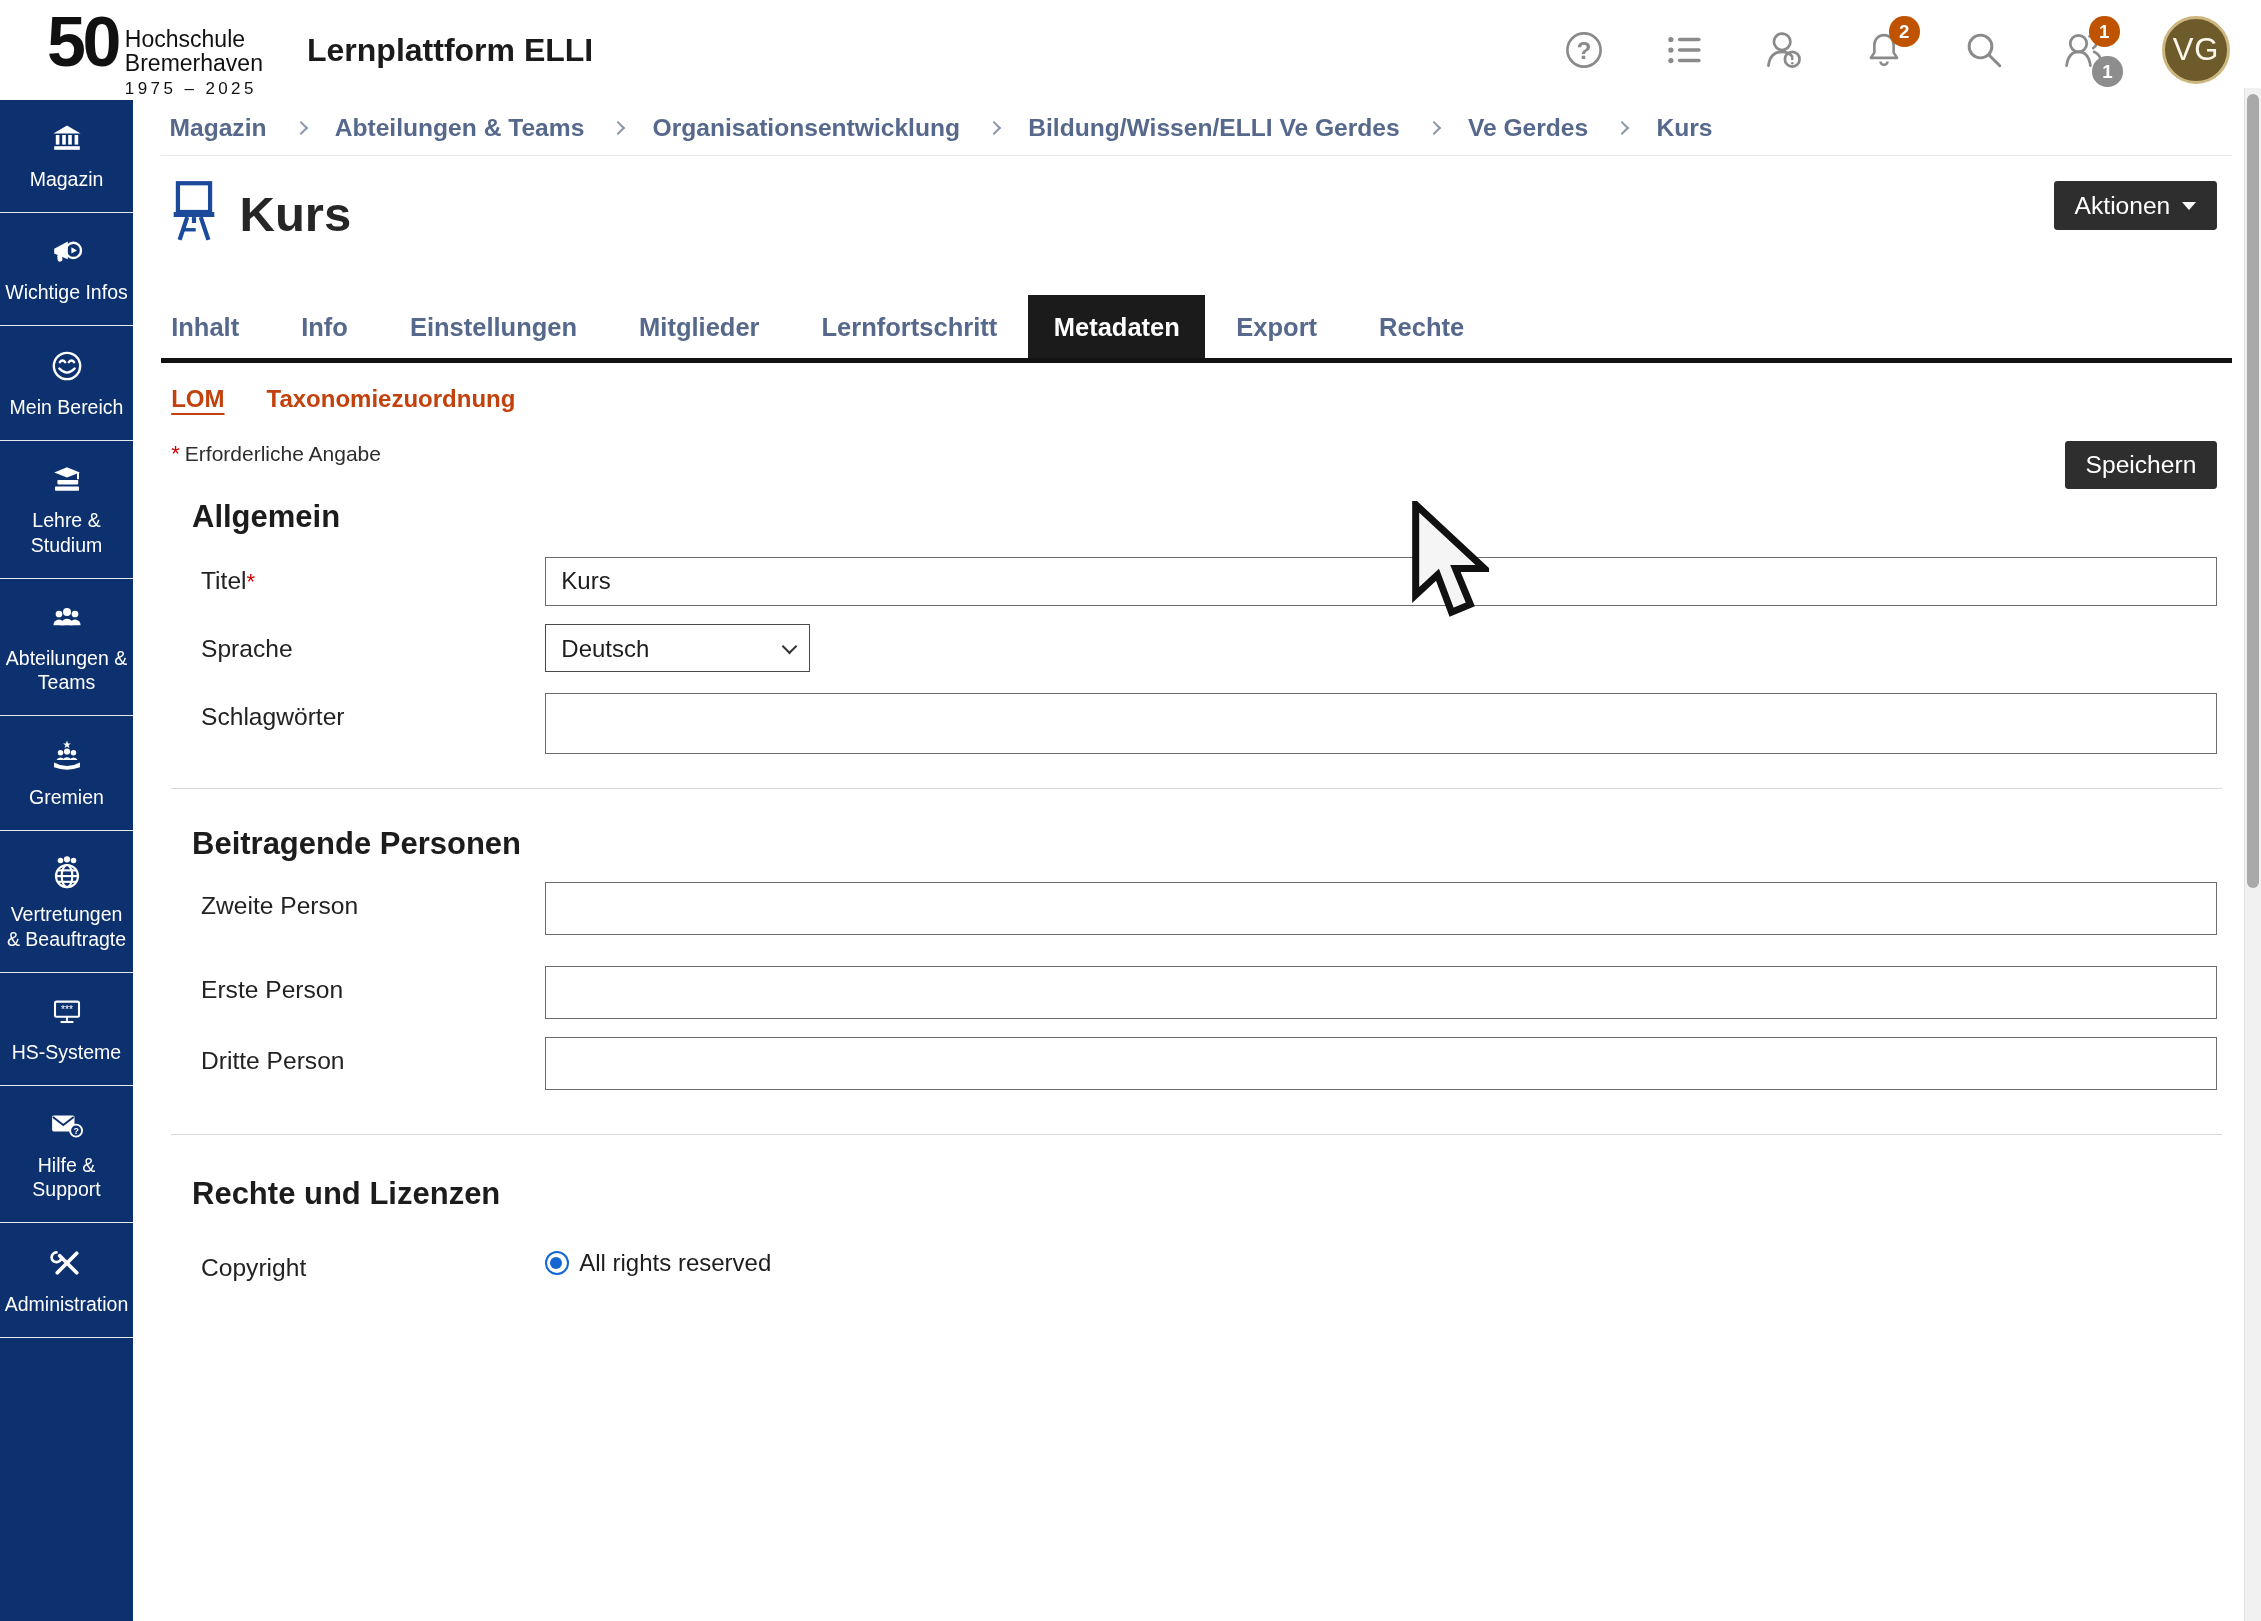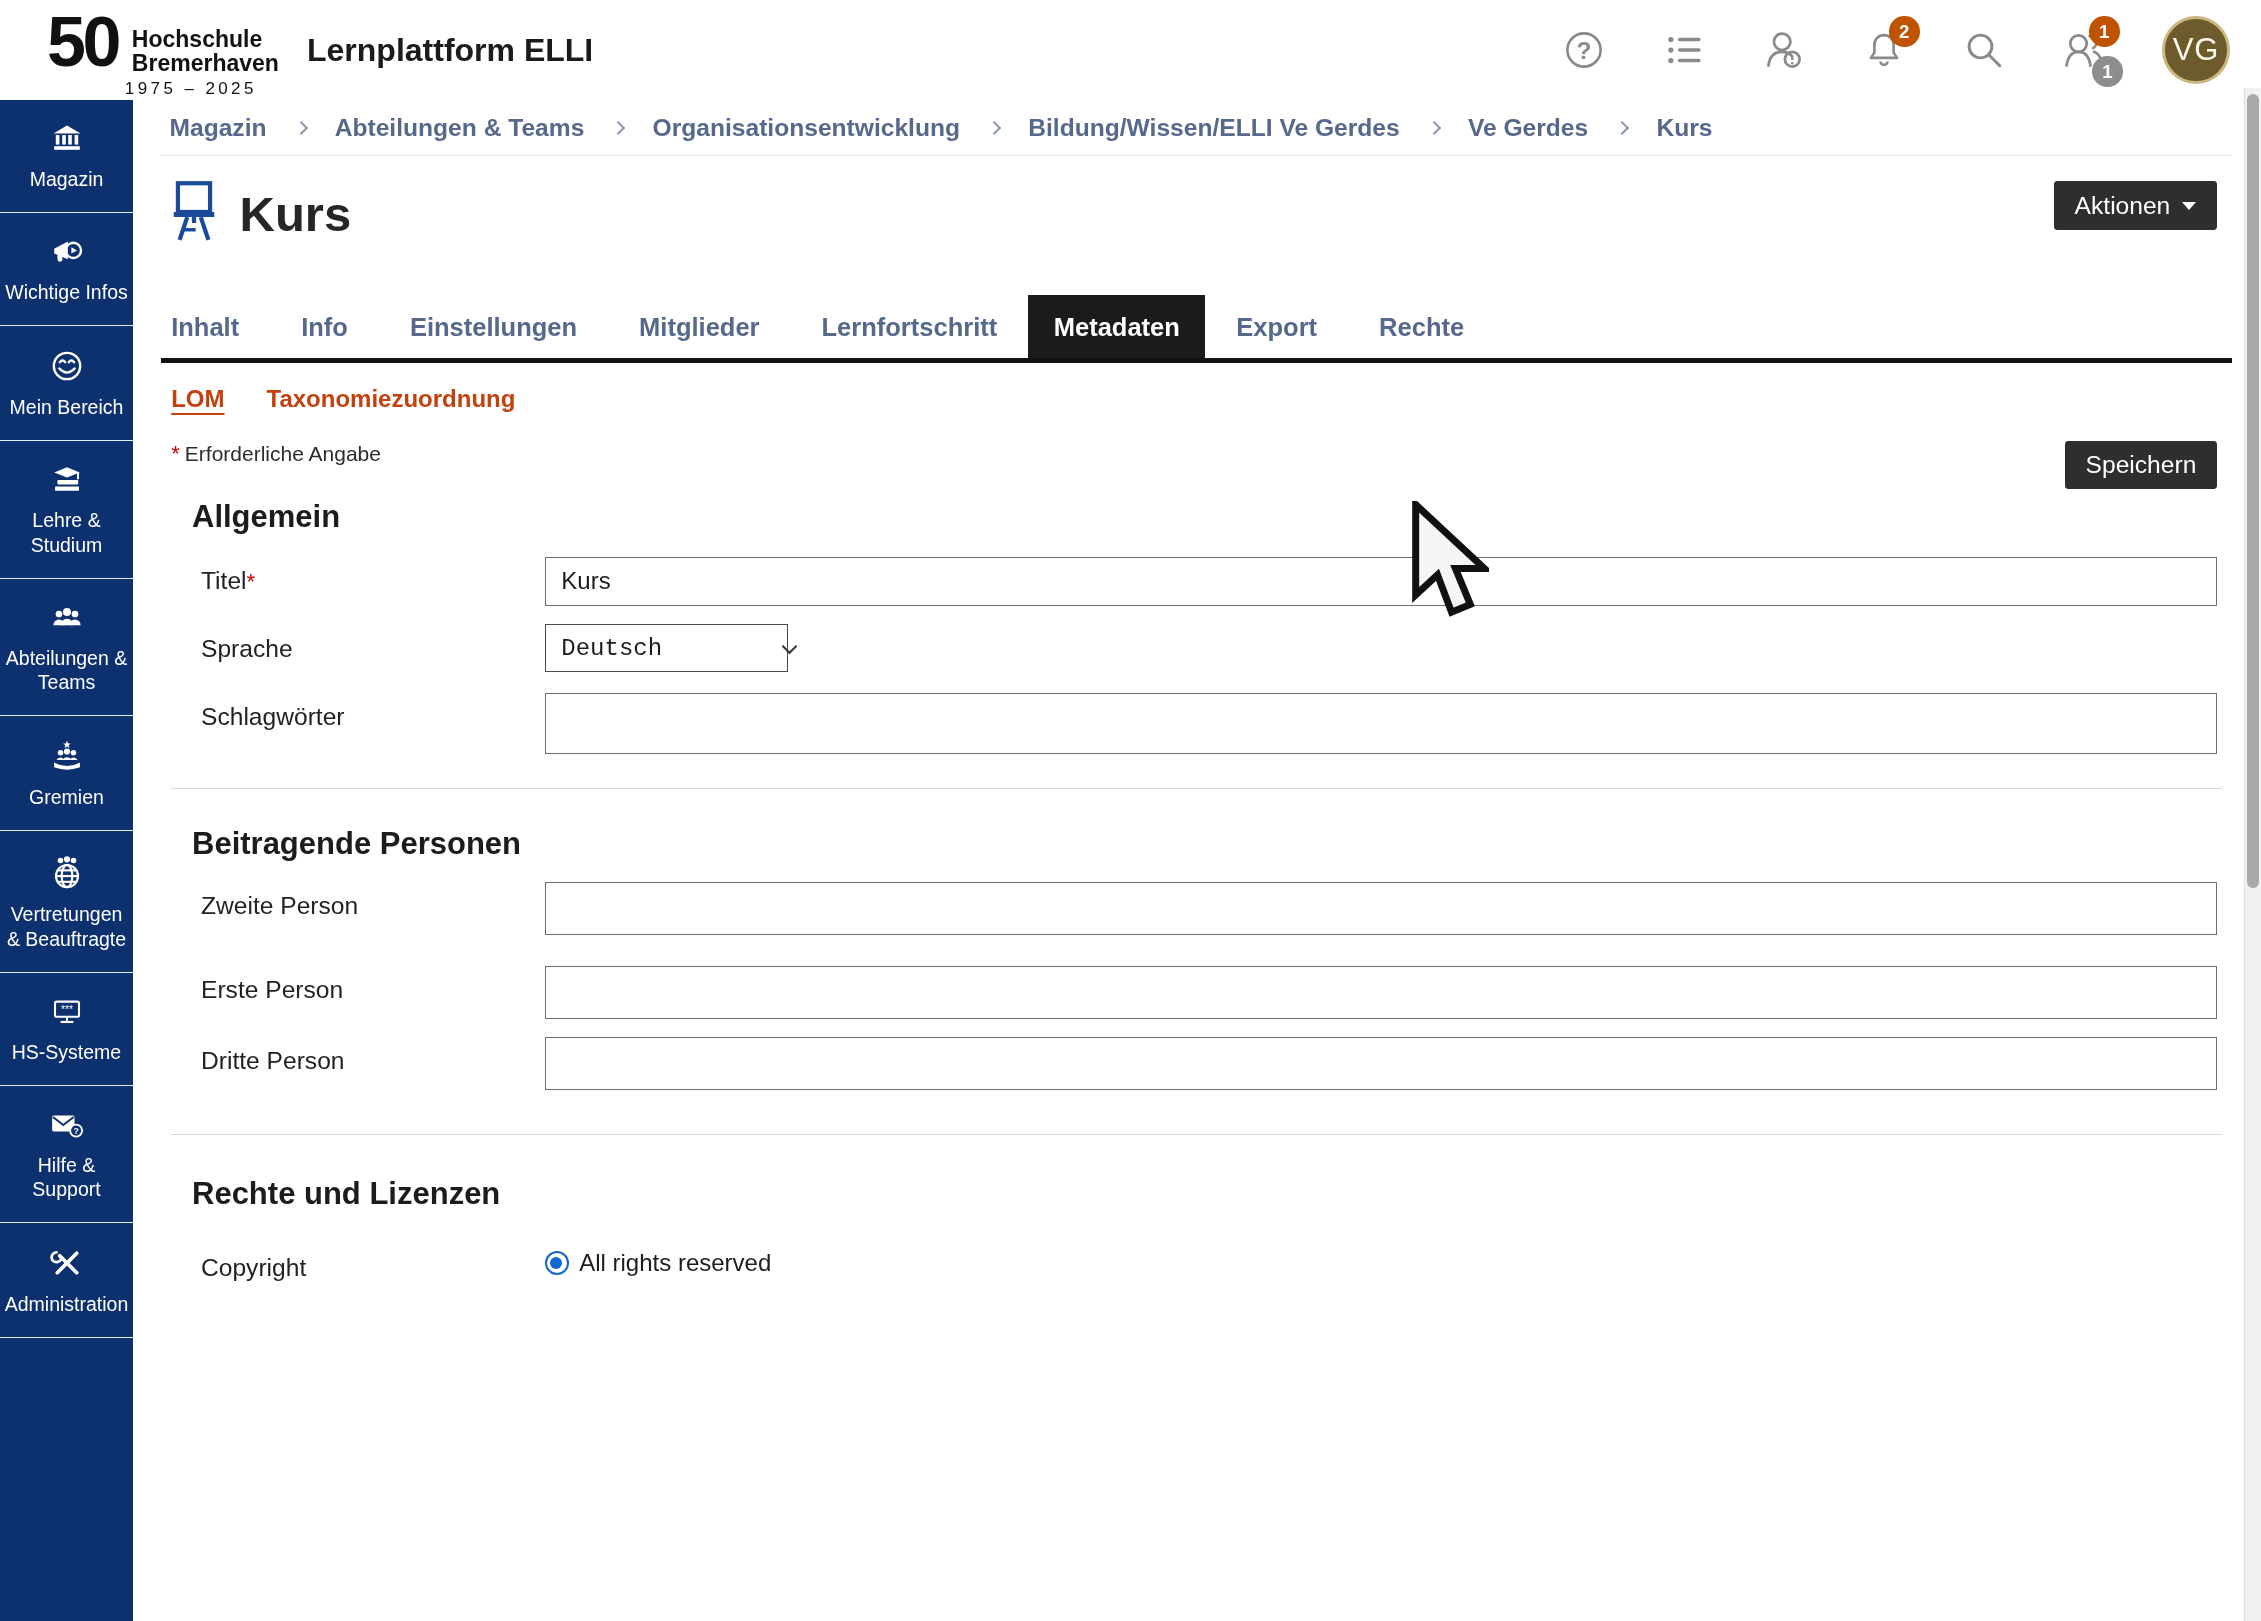--- a/index.html
+++ b/index.html
@@ -4,21 +4,21 @@
 <style>
   * { box-sizing: border-box; margin:0; padding:0; }
   html,body { width:2261px; height:1621px; overflow:hidden; background:#fff;
     font-family:"Liberation Sans", sans-serif; color:#1d1d1d; }
 
   
   .header { position:absolute; left:0; top:0; width:2261px; height:100px; background:#fff; z-index:5; }
   .logo { position:absolute; left:47px; top:8.5px; display:flex; align-items:flex-start; color:#111; }
   .logo-number { font-size:70px; font-weight:800; letter-spacing:-3.4px; line-height:0.95; }
   .logo-textblock { margin-left:6.8px; margin-top:18.7px; }
-  .logo-line { font-size:23px; font-weight:700; line-height:1.05;margin-left:7px; }
+  .logo-line { font-size:23px; font-weight:400; line-height:1.05; }
   .logo-years { font-size:17px; letter-spacing:3.4px; margin-top:3.4px; font-weight:400; }
   .app-title { position:absolute; left:307px; top:32px; font-size:32px; font-weight:700; color:#1b1b1b; }
   .header-icons { position:absolute; right:31px; top:0; height:100px; display:flex; align-items:center; gap:56px; }
   .hicon { position:relative; width:44px; height:44px; display:flex; align-items:center; justify-content:center; cursor:pointer; }
   .badge { position:absolute; min-width:31px; height:31px; border-radius:15.3px; background:#bf5300; color:#fff;
     font-size:18.7px; font-weight:700; display:flex; align-items:center; justify-content:center; top:-12px; right:-13.6px; }
   .badge.gray { background:#8d8d8d; top:auto; bottom:-15.3px; right:-17px; }
   .avatar { width:68px; height:68px; border-radius:50%; background:#6d5b2c; border:3.4px solid #cdb780;
     color:#fdf8ec; font-size:31px; display:flex; align-items:center; justify-content:center; letter-spacing:0.8px; cursor:pointer; }
 
@@ -69,21 +69,21 @@
 
   .frow { display:flex; padding-left:40px; padding-right:15.3px; margin-top:20.4px; }
   .flabel { width:344px; flex:0 0 344px; font-size:24.6px; color:#222; padding-top:10.2px; }
   .fctrl { flex:1; position:relative; }
   .tinput { width:100%; height:49px; border:1.7px solid #6e6e6e; background:#fff; font-size:24px;
     padding:0 15.3px; font-family:inherit; color:#1d1d1d; }
   .tinput.tall { height:53px; }
   .tinput.taller { height:61px; }
   textarea.tinput { height:79px; resize:vertical; padding-top:8.5px; }
   .sel-wrap { position:relative; width:265px; }
-  select.tinput { height:48px; border-color:#4a4a4a; appearance:none; -webkit-appearance:none; padding-right:42px; width:243px;font-family:Liberation Mono, monospace; }
+  select.tinput { height:48px; border-color:#4a4a4a; appearance:none; -webkit-appearance:none; padding-right:42px; width:265px; }
   .sel-chev { position:absolute; right:15.3px; top:17px; width:11px; height:11px; border-right:2.1px solid #333;
     border-bottom:2.1px solid #333; transform:rotate(45deg); pointer-events:none; }
 
   .divider { margin:34px 10.2px 0 10.2px; border-top:1.7px solid #d8d8d8; }
   .frow.gap-lg { margin-top:31px; }
   .frow.gap-sm { margin-top:18.7px; }
 
   .radio-row { display:flex; align-items:center; gap:10.2px; padding-top:5.1px; }
   .radio { width:24px; height:24px; border-radius:50%; border:2.5px solid #1467d2; position:relative; background:#fff;
     flex:0 0 24px; cursor:pointer; }

